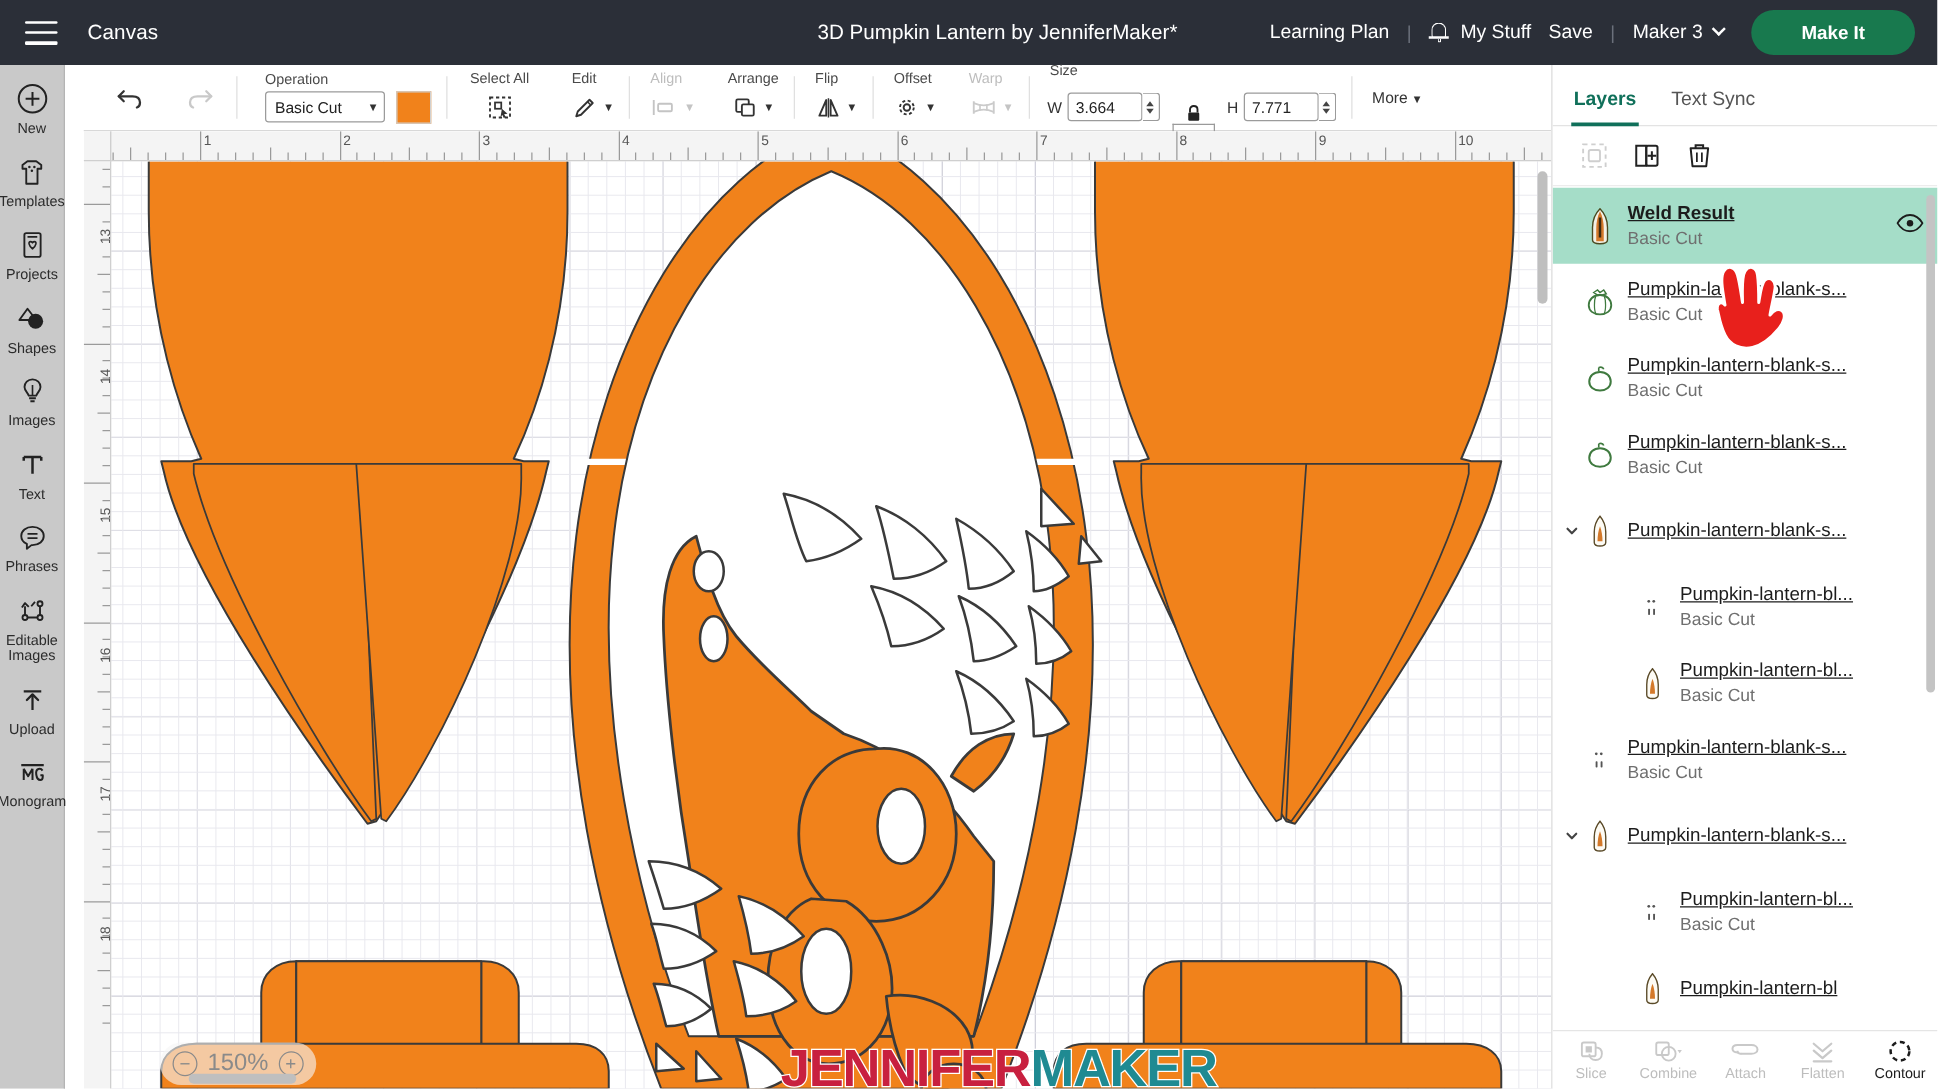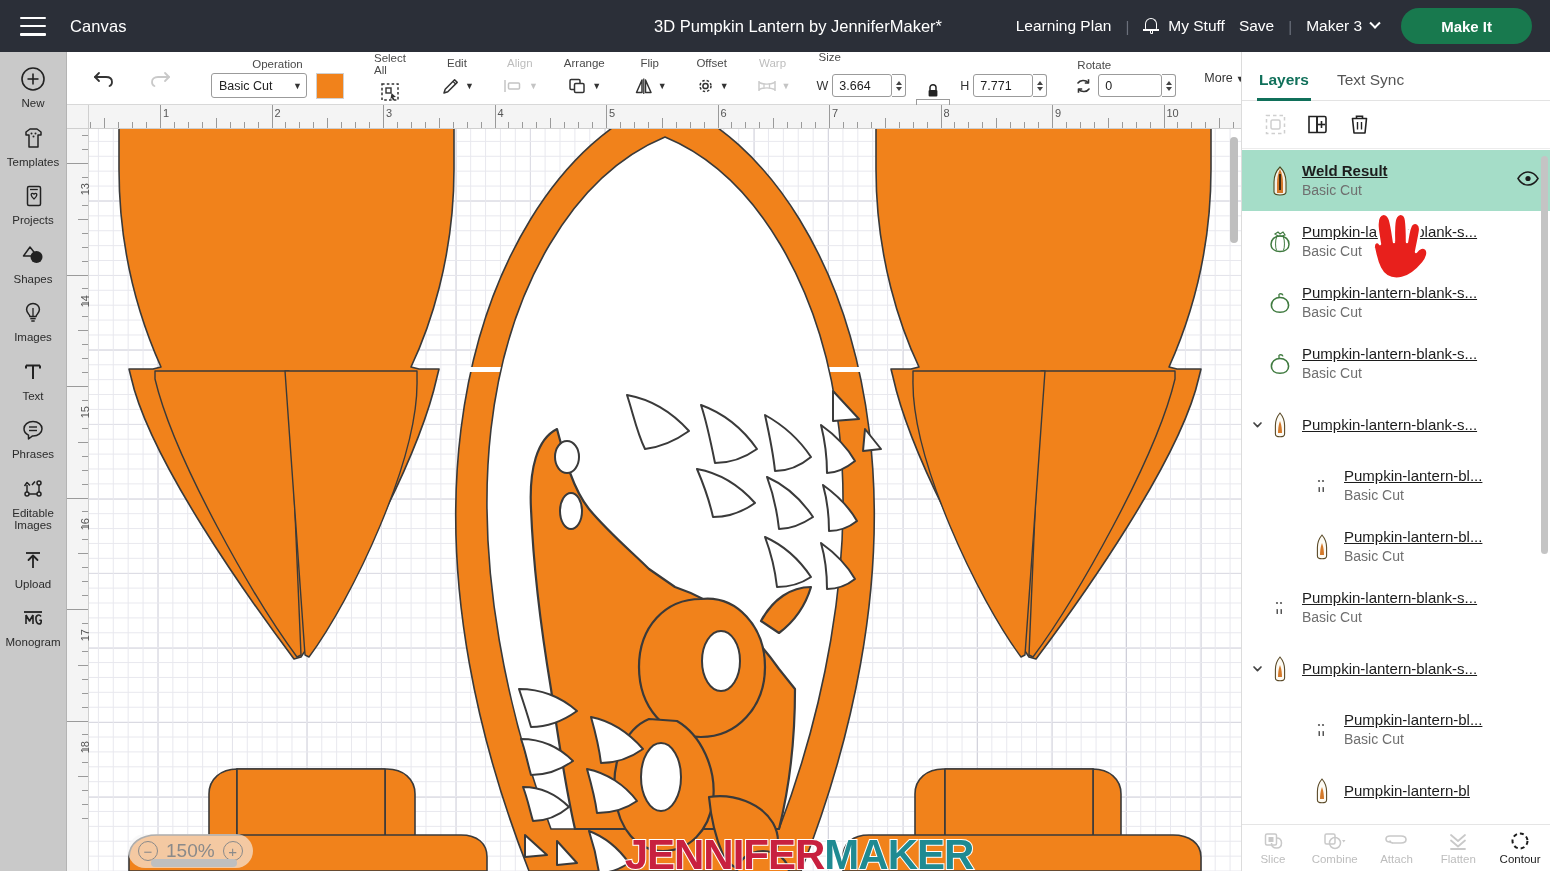--- a/index.html
+++ b/index.html
@@ -46,42 +46,42 @@
     transform:rotate(45deg) translate(-2px,-2px);
   }
   .makeit{
     margin-left:22px;background:#18794e;color:#fff;border:none;border-radius:22px;
     height:36px;padding:0 40px;font-size:15px;font-weight:bold;cursor:pointer;
     font-family:"Liberation Sans", sans-serif;
   }
 
   
   .leftrail{
-    position:absolute;left:0;top:52px;width:67px;height:819px;
+    position:absolute;left:0;top:52px;width:52px;height:819px;
     background:#c9c9c9;border-right:1px solid #b4b4b4;
     display:flex;flex-direction:column;align-items:center;padding-top:12px;
   }
   .rail-item{
     width:67px;display:flex;flex-direction:column;align-items:center;
     margin-bottom:13px;cursor:pointer;
   }
   .rail-ico{height:30px;display:flex;align-items:center;justify-content:center;color:#222;}
   .rail-lbl{
     font-size:11.5px;color:#2b2b2b;text-align:center;margin-top:3px;line-height:12.5px;
   }
 
   
   .toolbar{
     position:absolute;left:67px;top:52px;width:1174px;height:53px;
     background:#fff;border-bottom:1px solid #d8d8d8;
     display:flex;align-items:center;
   }
   .tb-grp{display:flex;align-items:center;height:53px;padding:0 12px;position:relative;}
   .tb-div{width:1px;height:34px;background:#e0e0e0;}
-  .tb-stack{display:flex;flex-direction:column;align-items:center;justify-content:center;height:100%;}
+  .tb-stack{display:flex;flex-direction:column;justify-content:center;height:100%;}
   .tb-cap{font-size:11.5px;color:#4a4a4a;margin-bottom:3px;line-height:12px;}
   .tb-cap.dis{color:#bdbdbd;}
   .undo{width:34px;height:30px;display:flex;align-items:center;justify-content:center;cursor:pointer;}
   .op-select{
     width:96px;height:25px;border:1px solid #9b9b9b;border-radius:3px;background:#fff;
     font-size:12.5px;color:#222;display:flex;align-items:center;padding:0 4px 0 7px;
     position:relative;cursor:pointer;
   }
   .op-select .car{margin-left:auto;font-size:9px;color:#333;}
   .swatch{
@@ -543,38 +543,20 @@
                 <i class="up"></i>
                 <i class="dn"></i>
               </div>
           </div>
         </div>
       </div>
     </div>
 
     <div class="tb-div"></div>
 
-    <div class="tb-grp" style="padding-left:14px;">
-      <div class="tb-stack" style="align-items:flex-start;">
-        <div class="tb-cap" style="margin-left:4px;">Rotate</div>
-        <div class="sz-row">
-          <svg width="21" height="20" viewBox="0 0 21 20">
-              <path d="M5 7 C7 4 12.5 3.5 15 6.5 M16 13 C14 16 8.5 16.5 6 13.5" fill="none" stroke="#333" stroke-width="1.6" stroke-linecap="round"></path>
-              <path d="M15.5 3.2 L15.5 7 L11.8 7 M5.5 16.8 L5.5 13 L9.2 13" fill="none" stroke="#333" stroke-width="1.6" stroke-linejoin="round"></path>
-            </svg>
-          <div class="numwrap">
-            <div class="numin" style="width:64px;">0</div>
-            <div class="spin">
-                <i class="up"></i>
-                <i class="dn"></i>
-              </div>
-          </div>
-        </div>
-      </div>
-    </div>
 
     <div class="tb-grp" style="padding-left:10px;">
       <div class="more">
         <span>More</span><span class="dcar">▼</span>
       </div>
     </div>
   </div>
 
   <div class="canvasarea">
 

